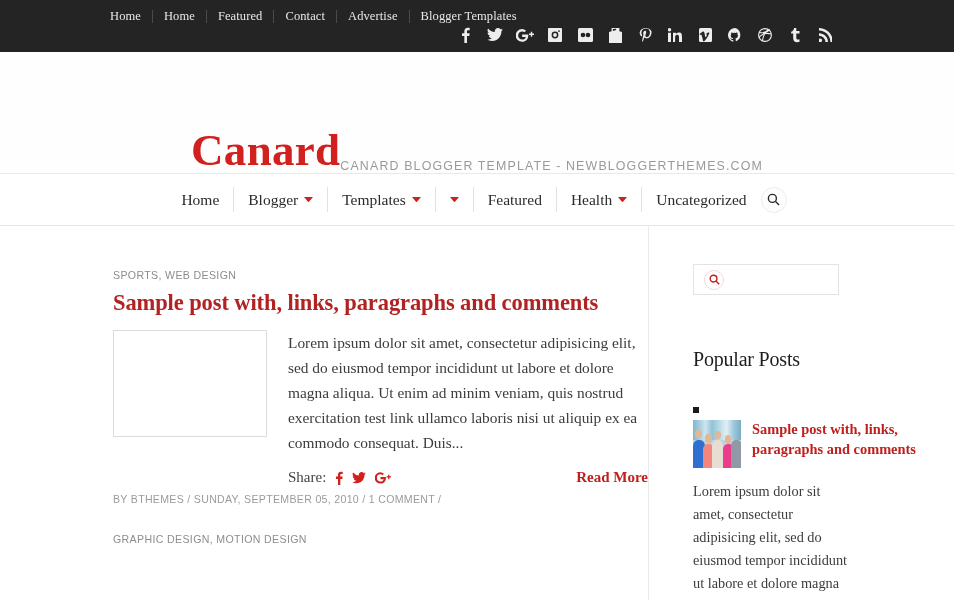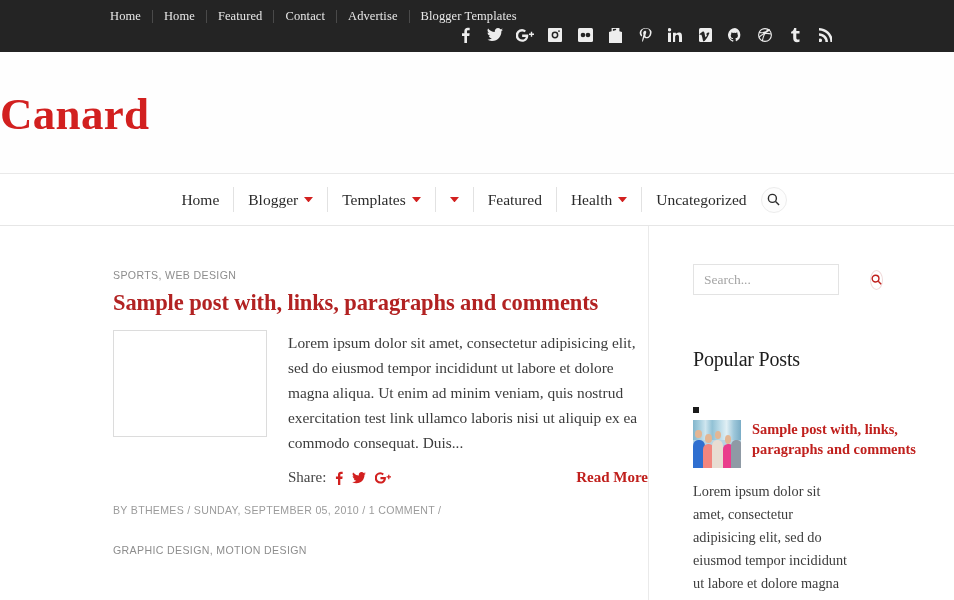--- a/index.html
+++ b/index.html
@@ -56,22 +56,22 @@
     color: #ededed;
   }
   .social .si svg { display:block; }
 
   
   .header {
     background: #fefefe;
     height: 122px;
     border-bottom: 1px solid #e9e9e9;
     display: flex;
-    flex-direction: column;
-    align-items: flex-start;
+    flex-direction: row;
+    align-items: flex-end;
     justify-content: center;
   }
   .site-title {
     font-family: "Liberation Serif", serif;
     font-size: 45px;
     font-weight: 700;
     color: #d2201f;
     line-height: 1;
     letter-spacing: .3px;
     margin-top: 4px;
@@ -219,21 +219,21 @@
   .share-ico { margin-right: 9px; color: #d2201f; display:flex; align-items:center; }
   .readmore {
     margin-left: auto;
     font-family: "Liberation Serif", serif;
     font-size: 15px;
     font-weight: 700;
     color: #c0201d;
     text-decoration: none;
   }
   .byline {
-    margin-top: 18px;
+    margin-top: 7px;
     font-size: 10.6px;
     letter-spacing: .3px;
     color: #9b9b9b;
     text-transform: uppercase;
   }
   .post2 { margin-top: 28px; }
 
   
   .searchbox {
     width: 146px;
@@ -382,20 +382,21 @@
     <a href="#" class="si" title="RSS">
       <svg width="13" height="14" viewBox="0 0 13 14" fill="currentColor">
           <path d="M1.2 10.4a1.9 1.9 0 1 0 0 3.8 1.9 1.9 0 0 0 0-3.8zM0 5.2v2.6A6.4 6.4 0 0 1 6.4 14H9C9 9.1 5 5.2 0 5.2zM0 0v2.6C6.3 2.6 11.4 7.7 11.4 14H14C14 6.3 7.7 0 0 0z"></path>
         </svg>
     </a>
   </div>
 </div>
 
 <header class="header">
   <a href="#" class="site-title" style="text-decoration:none">Canard</a>
+  <div class="site-tagline">CANARD BLOGGER TEMPLATE - NEWBLOGGERTHEMES.COM</div>
 </header>
 
 <nav class="menubar">
   <div class="menu">
     <a href="#" class="menu-item">
       <span>Home</span>
     </a>
     <a href="#" class="menu-item">
       <span>Blogger</span>
       <span class="caret">
@@ -512,21 +513,20 @@
     <article class="post post2">
       <div class="post-cats">GRAPHIC DESIGN, MOTION DESIGN</div>
     </article>
 
   </main>
 
   <div class="divider"></div>
 
   <aside class="sidebar">
     <form class="searchbox">
-      <input type="text" placeholder="Search..." style="">
       <span class="sb-btn">
         <svg width="11" height="11" viewBox="0 0 14 14" fill="none" stroke="#c0201d" stroke-width="1.8">
             <circle cx="5.8" cy="5.8" r="4.3"></circle>
             <path d="M9.2 9.2L13 13"></path>
           </svg>
       </span>
     </form>
 
     <h3 class="widget-title">Popular Posts</h3>
     <div class="pp-bullet"></div>

